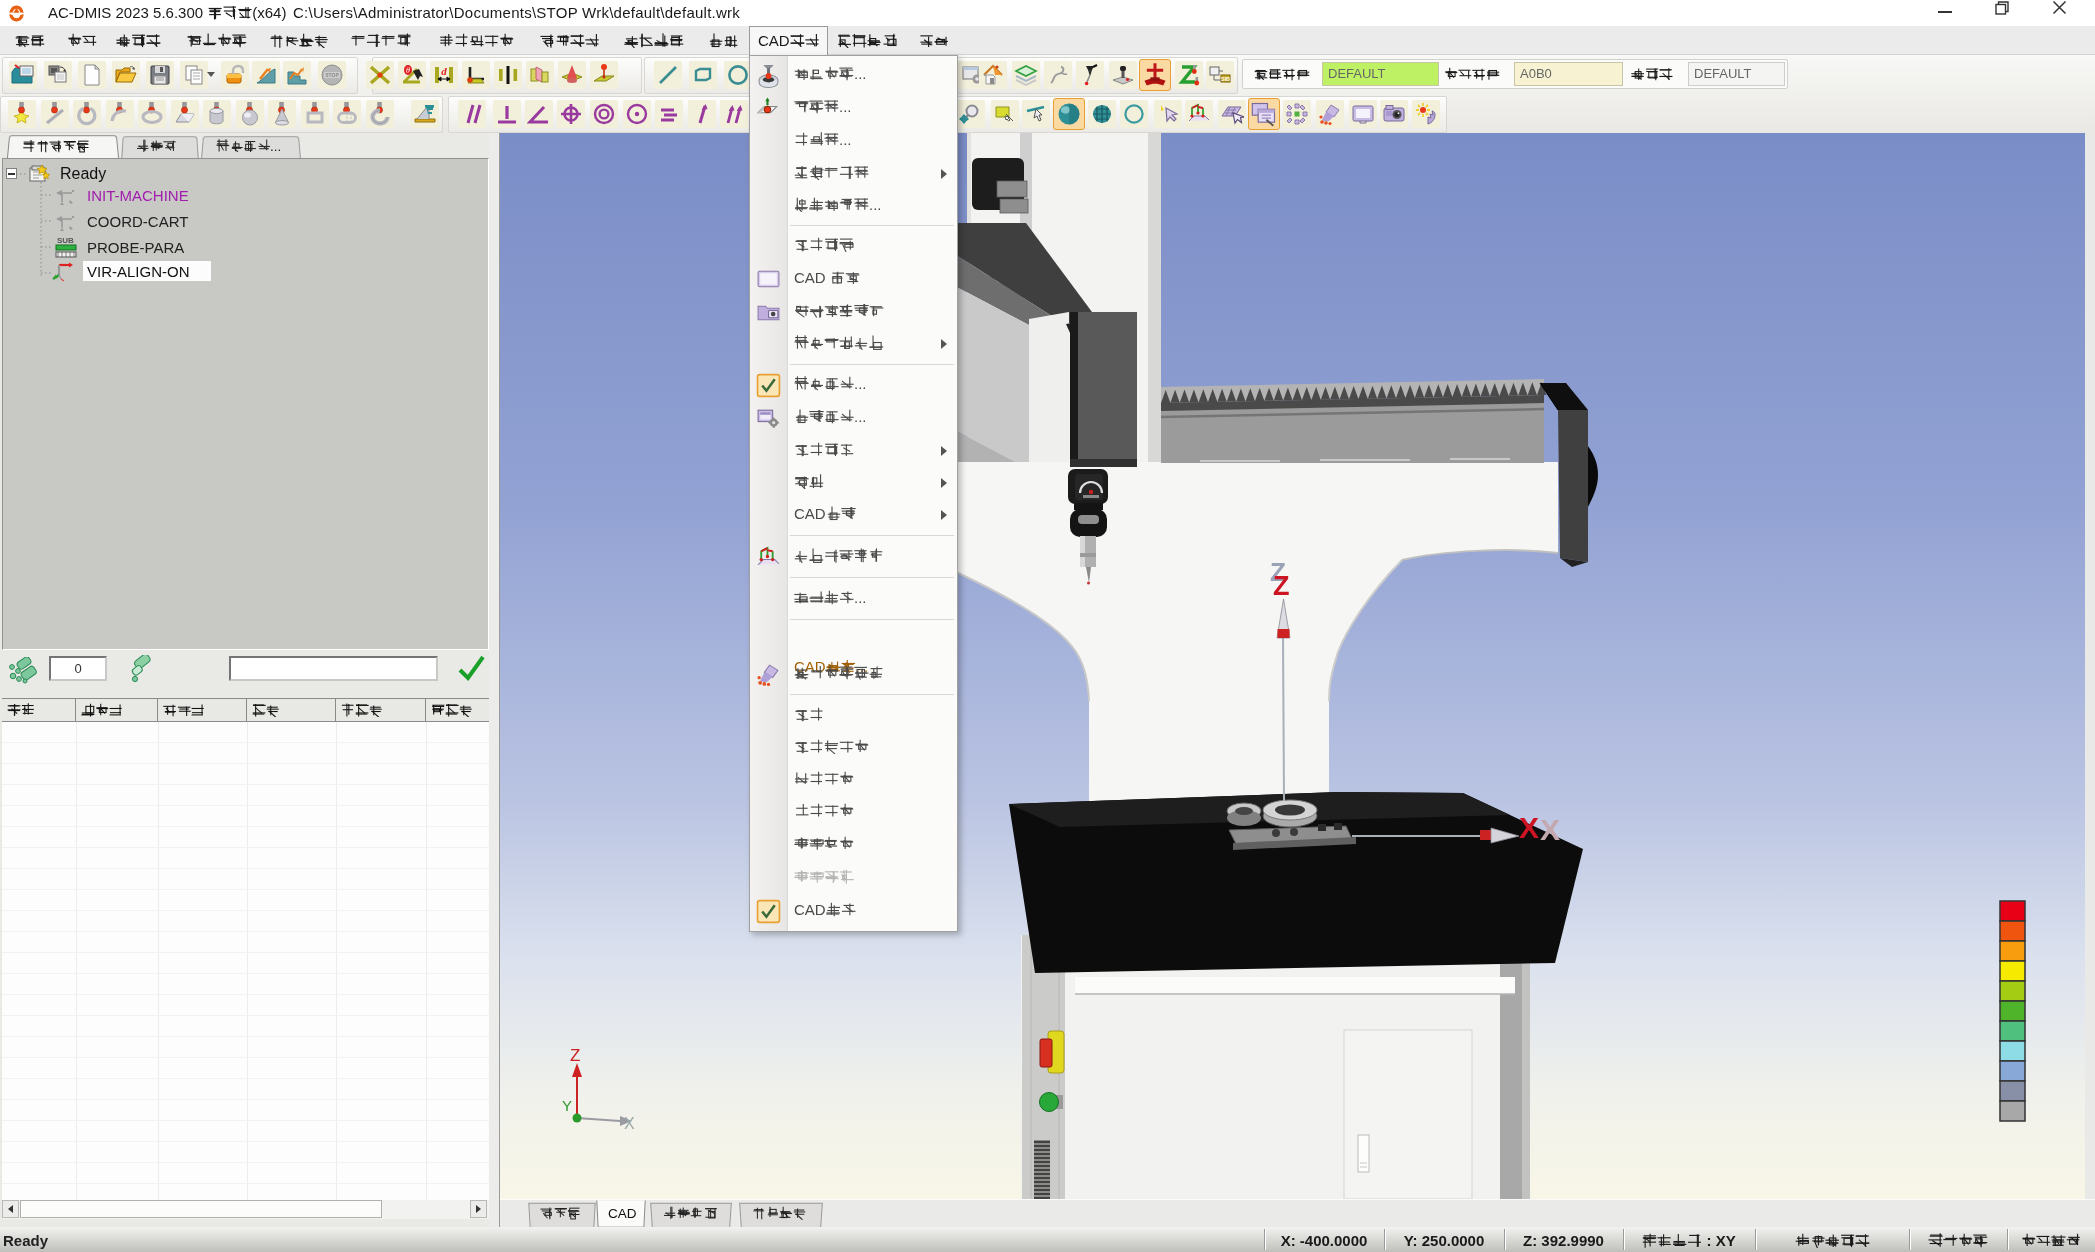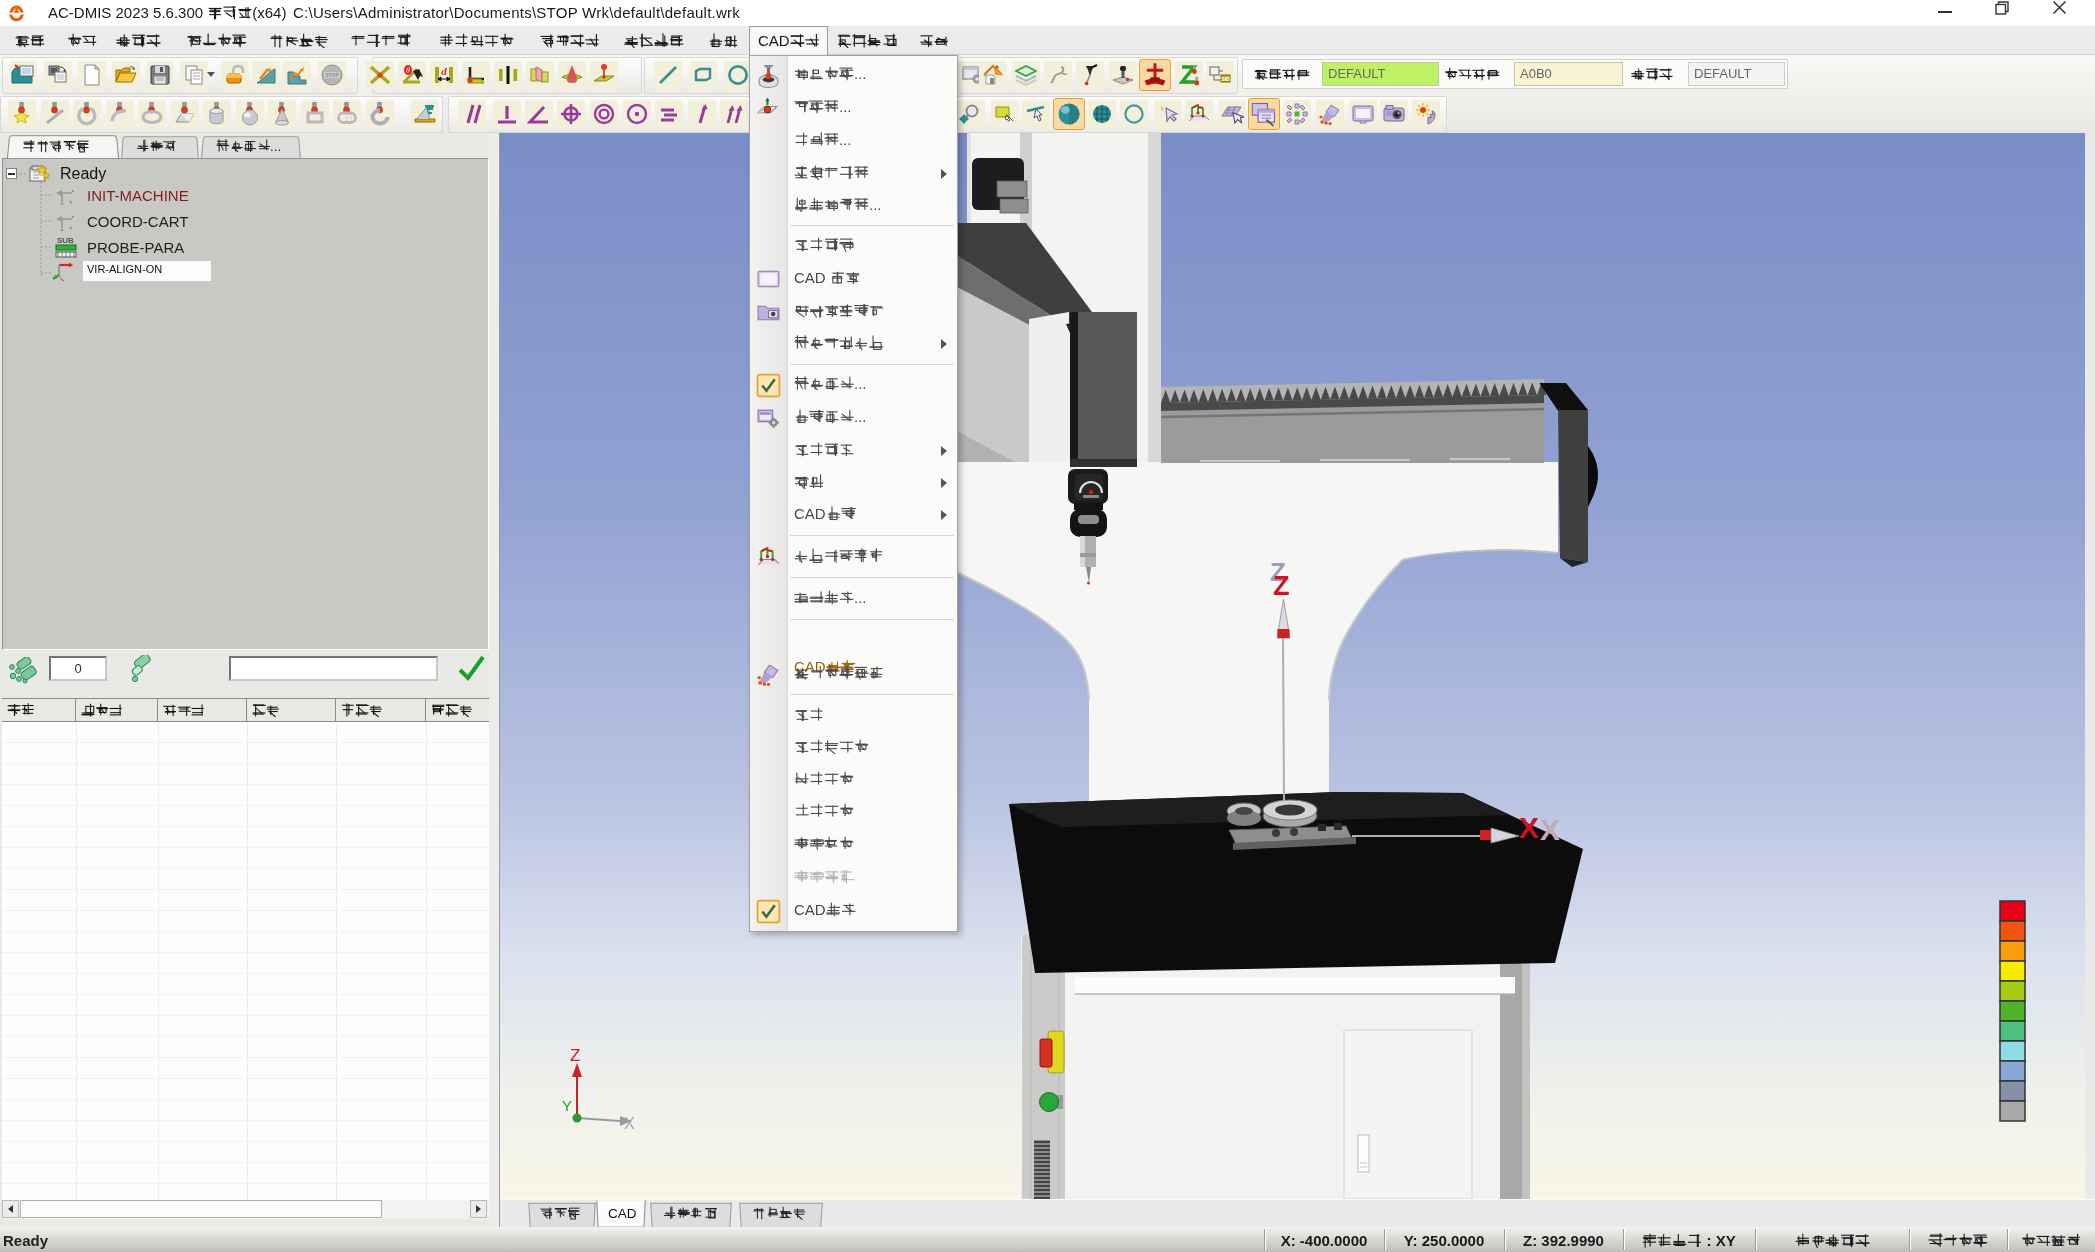--- a/index.html
+++ b/index.html
@@ -1156,21 +1156,21 @@
       <svg class="ab" style="left:49px;top:26px" width="28" height="22" viewBox="0 0 28 22">
         <g stroke="#9a9a9a" stroke-width="1.6" fill="none">
           <path d="M8 8h12"></path>
           <path d="M10 8v9"></path>
         </g>
         <g fill="#9a9a9a">
           <path d="M4 8l6-3v6z"></path>
           <path d="M20 5h2v2h-2zM10 17l-2 3h4zM18 15l3 3-2 1-2-2z"></path>
         </g>
       </svg>
-      <div class="ab" style="left:84px;top:28px;font-size:15px;color:#7f1d1d">INIT-MACHINE</div>
+      <div class="ab" style="left:84px;top:28px;font-size:15px;color:#a21caf">INIT-MACHINE</div>
       <svg class="ab" style="left:49px;top:52px" width="28" height="22" viewBox="0 0 28 22">
         <g stroke="#9a9a9a" stroke-width="1.6" fill="none">
           <path d="M8 8h12"></path>
           <path d="M10 8v9"></path>
         </g>
         <g fill="#9a9a9a">
           <path d="M4 8l6-3v6z"></path>
           <path d="M20 5h2v2h-2zM10 17l-2 3h4zM18 15l3 3-2 1-2-2z"></path>
         </g>
       </svg>
@@ -1187,21 +1187,21 @@
         <g stroke-width="2.2" fill="none">
           <path d="M10 6h12" stroke="#e02020"></path>
           <path d="M24 6l-4-2.5v5z" fill="#e02020" stroke="none"></path>
           <path d="M10 6v10" stroke="#9a9a9a"></path>
           <path d="M10 16l-6 4" stroke="#30a030"></path>
           <path d="M4 20l5-1-2.5-3.5z" fill="#30a030" stroke="none"></path>
           <path d="M10 16l2 4" stroke="#9a9a9a" stroke-width="1.4"></path>
           <path d="M12 20l3 2" stroke="#e05050" stroke-width="1.4"></path>
         </g>
       </svg>
-      <div class="ab" style="left:84px;top:104px;font-size:11px;color:#111">VIR-ALIGN-ON</div>
+      <div class="ab" style="left:84px;top:104px;font-size:15px;color:#111">VIR-ALIGN-ON</div>
     </div>
     <svg class="ab" style="left:7px;top:524px" width="32" height="28" viewBox="0 0 32 28">
       <g fill="#7cc89c" stroke="#2a8a55" stroke-width="1">
         <rect x="10" y="2" width="14" height="8" rx="3" transform="rotate(-35 17 6)"></rect>
         <rect x="14" y="12" width="15" height="9" rx="3" transform="rotate(-35 21 16)"></rect>
         <circle cx="5" cy="10" r="2.4"></circle>
         <circle cx="11" cy="14" r="2.4"></circle>
         <circle cx="6" cy="19" r="2.8"></circle>
         <circle cx="12" cy="22" r="2.4"></circle>
         <circle cx="18" cy="24" r="2"></circle>

